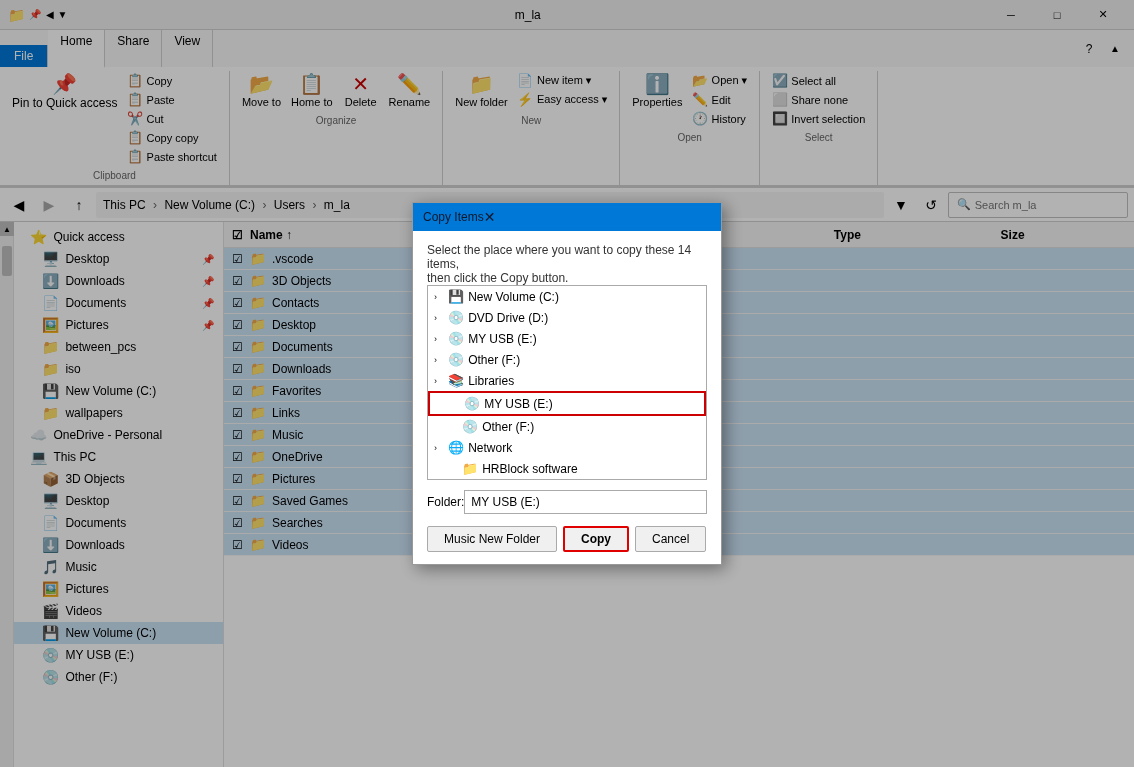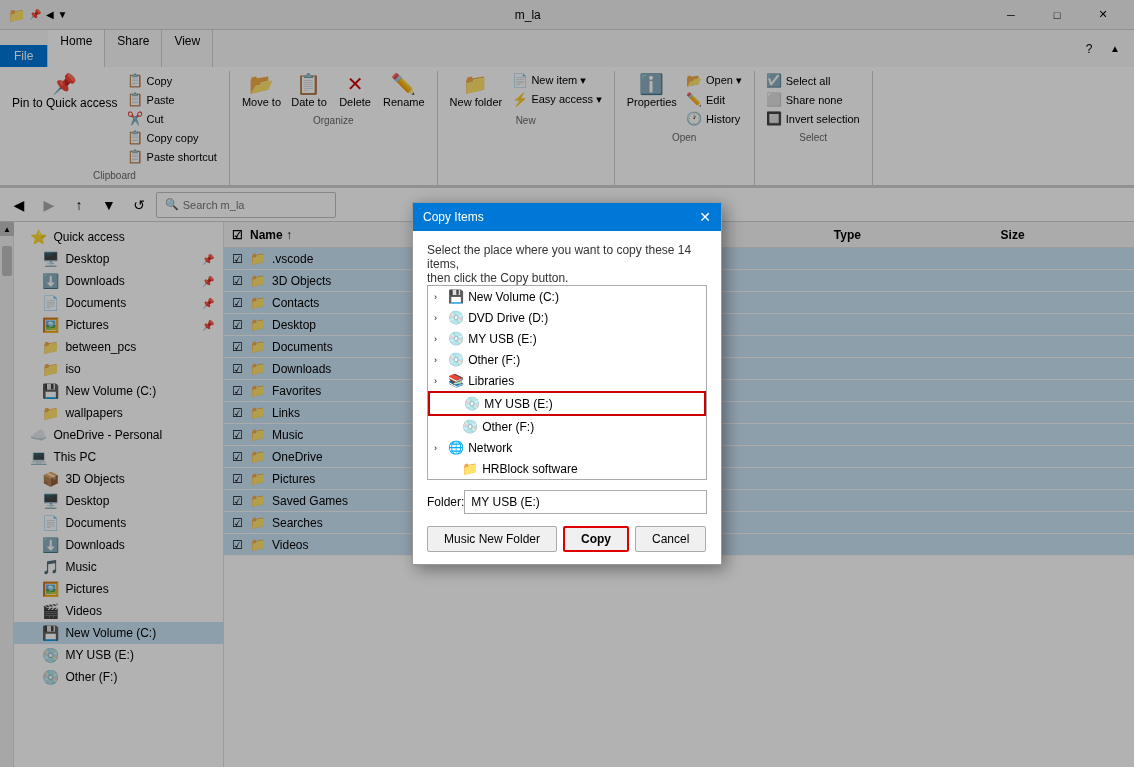--- a/index.html
+++ b/index.html
@@ -122,22 +122,22 @@
     #modal-overlay {
       position: fixed; top: 0; left: 0; width: 1134px; height: 767px;
       background: rgba(0,0,0,0.3); z-index: 100;
       display: flex; align-items: center; justify-content: center;
     }
     #copy-dialog {
       background: white; width: 310px; border: 1px solid #999;
       box-shadow: 4px 4px 16px rgba(0,0,0,0.4);
     }
     #copy-dialog .dialog-title {
-      background: #0078d7; color: #ffffff; padding: 6px 10px;
-      display: flex; align-items: center; justify-content: space-between; font-size: 12px;
+      background: #0078d7; color: #0f172a; padding: 6px 10px;
+      display: flex; align-items: center; font-size: 12px;
     }
     #copy-dialog .dialog-title .close { cursor: pointer; font-size: 14px; }
     #copy-dialog .dialog-body { padding: 12px 14px; }
     #copy-dialog .dialog-desc { font-size: 12px; color: #333; }
     #copy-dialog .tree-area {
       border: 1px solid #aaa; height: 195px; overflow-y: auto;
       background: white; margin-bottom: 10px;
     }
     .tree-item {
       display: flex; align-items: center; gap: 4px; padding: 3px 6px;
@@ -223,21 +223,21 @@
     </div>
 
     <div class="ribbon-group">
       <div class="ribbon-group-buttons">
         <button class="ribbon-btn">
           <span class="icon">📂</span>
           <span>Move to</span>
         </button>
         <button class="ribbon-btn">
           <span class="icon">📋</span>
-          <span>Date to</span>
+          <span>Home to</span>
         </button>
         <button class="ribbon-btn">
           <span class="icon" style="color:#cc0000;">✕</span>
           <span>Delete</span>
         </button>
         <button class="ribbon-btn">
           <span class="icon">✏️</span>
           <span>Rename</span>
         </button>
       </div>
@@ -307,20 +307,31 @@
       </div>
       <div class="ribbon-group-label">Select</div>
     </div>
   </div>
 </div>
 
 <div id="address-bar">
   <button class="nav-btn">◀</button>
   <button class="nav-btn" style="color:#aaa;">▶</button>
   <button class="nav-btn">↑</button>
+  <div id="breadcrumb">
+    <span>
+      <span>This PC</span>
+      <span class="breadcrumb-sep"> › </span>
+      <span>New Volume (C:)</span>
+      <span class="breadcrumb-sep"> › </span>
+      <span>Users</span>
+      <span class="breadcrumb-sep"> › </span>
+      <span>m_la</span>
+    </span>
+  </div>
   <button class="nav-btn">▼</button>
   <button class="nav-btn">↺</button>
   <div id="search-box">
     <span>🔍</span>
     <input type="text" style="border: none; outline: none; font-size: 11px; width: 140px;" placeholder="Search m_la" value="">
   </div>
 </div>
 
 <div id="main" style="display:flex;height:581px;">
 

